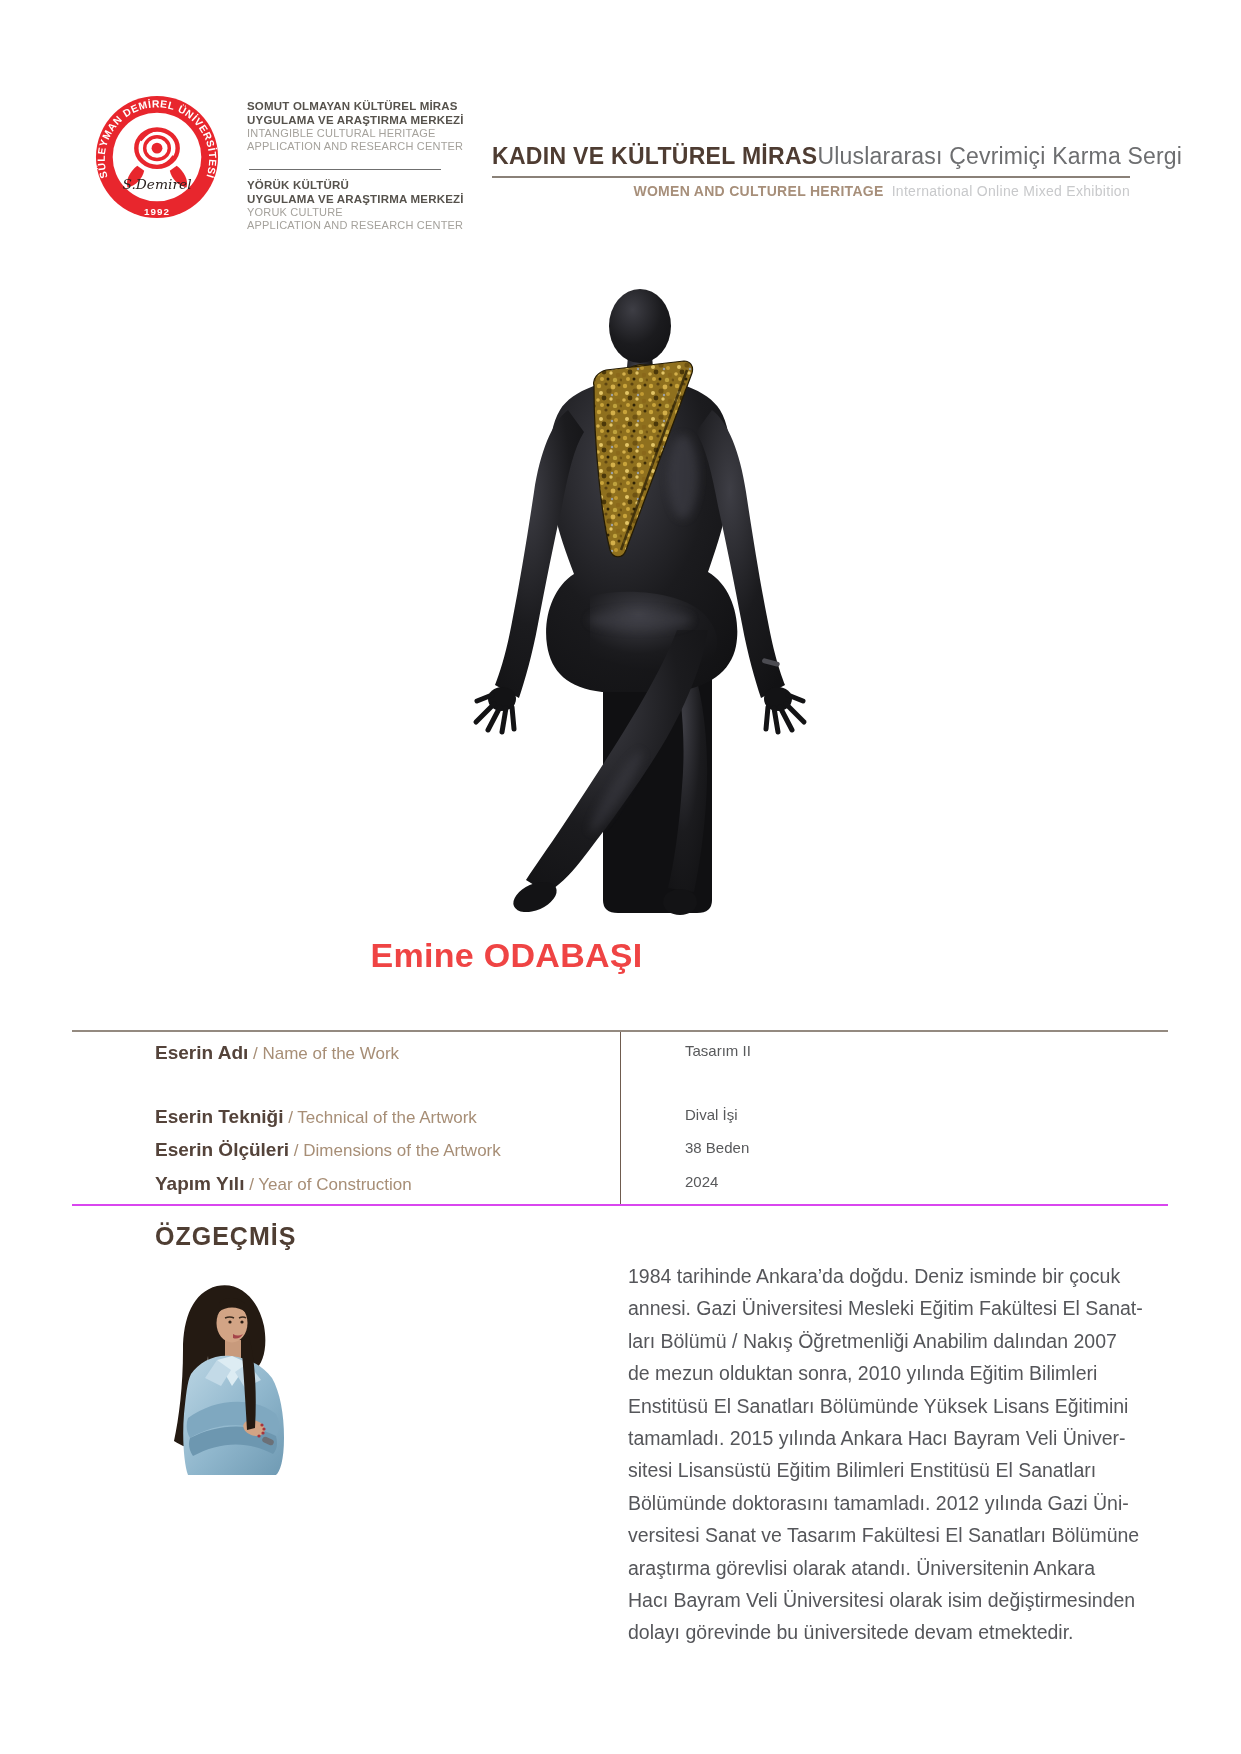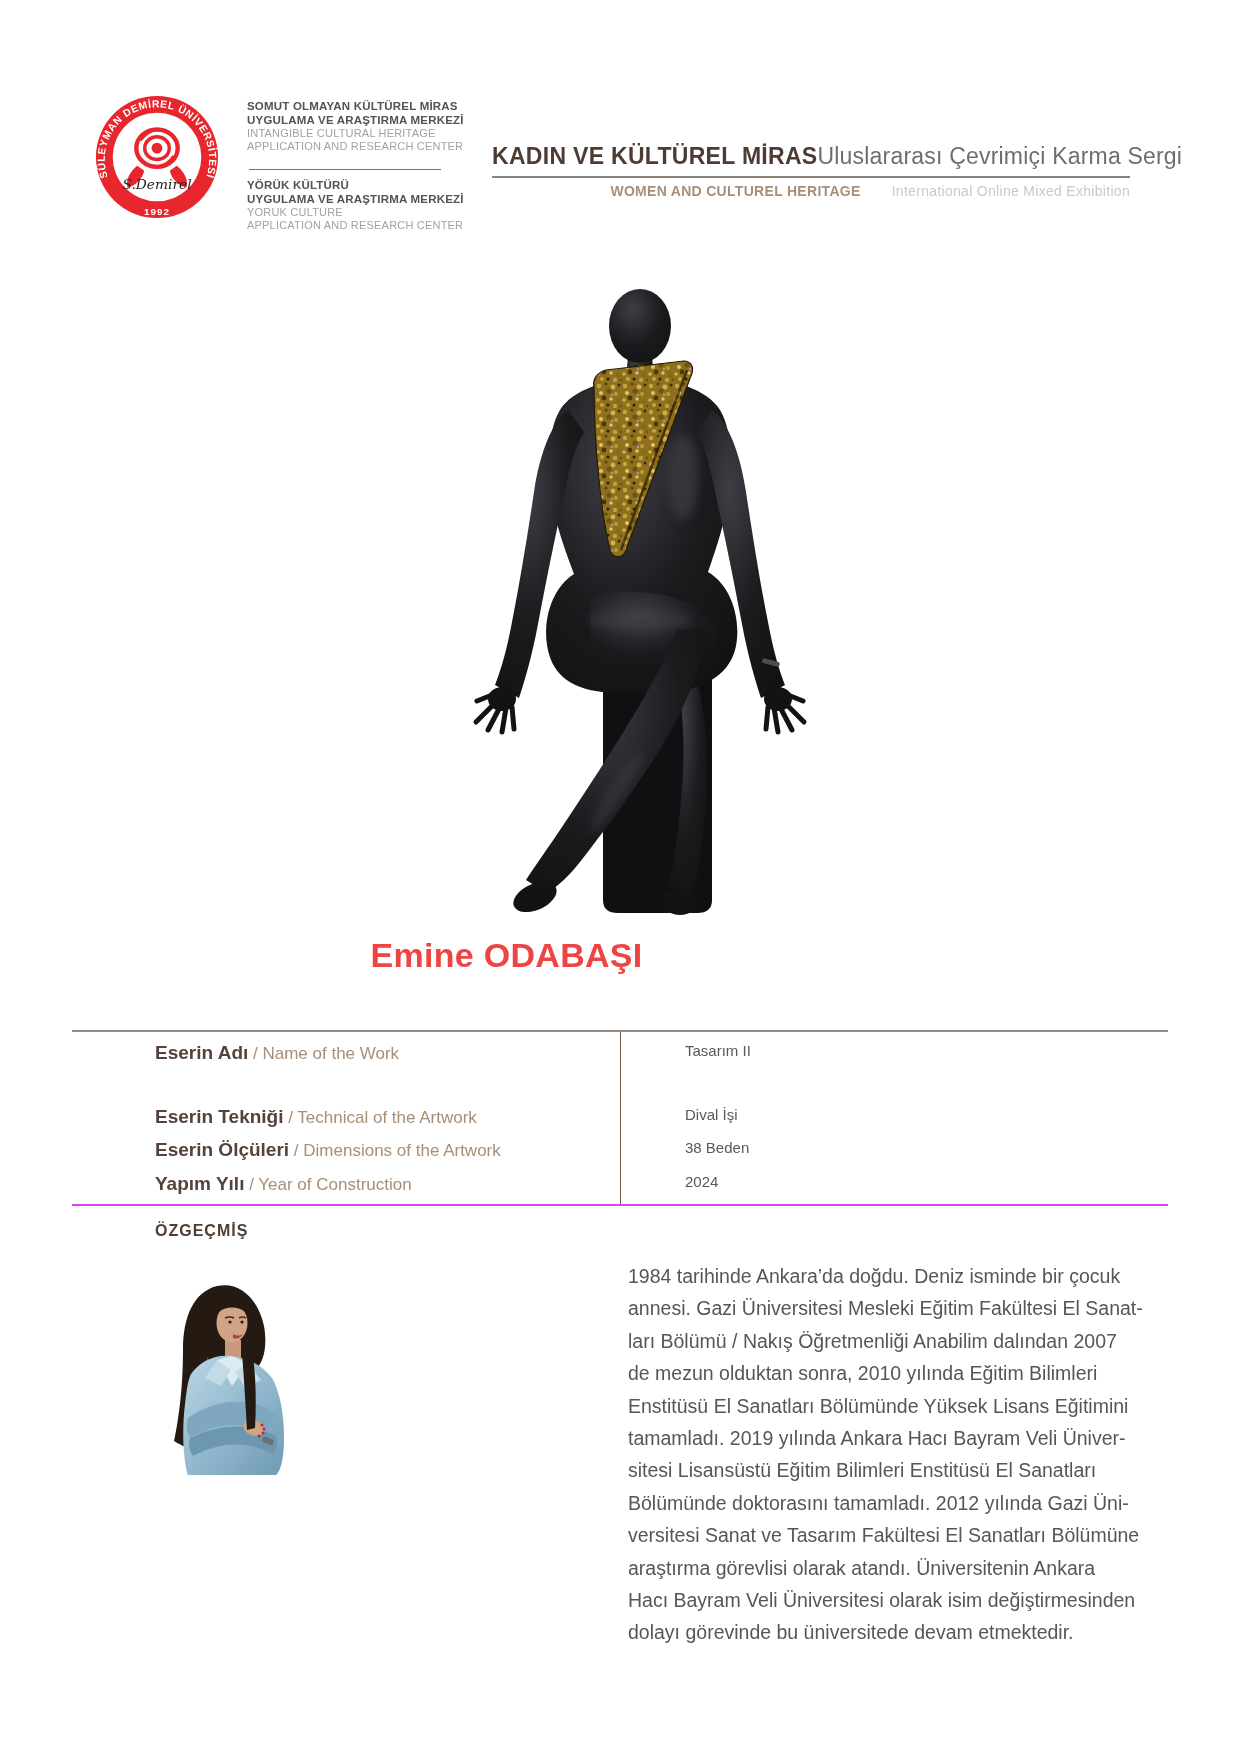--- a/index.html
+++ b/index.html
@@ -13,41 +13,41 @@
   .org-b2{top:179px;}
   .org-bold{font-size:11.5px;font-weight:700;color:#56524c;line-height:13.5px;letter-spacing:.2px;}
   .org-light{font-size:11px;font-weight:400;color:#a5a29c;line-height:13px;letter-spacing:.2px;}
   .org-divider{position:absolute;left:249px;top:169px;width:192px;height:0;border-top:1.5px solid #6f6f6f;}
 
   .banner{position:absolute;left:492px;top:143px;width:638px;}
   .banner-row1{display:flex;justify-content:space-between;align-items:baseline;}
   .banner-title-tr{font-size:23px;font-weight:700;color:#4e3c32;letter-spacing:.3px;white-space:nowrap;}
   .banner-sub-tr{font-size:23px;font-weight:300;color:#6d6e70;letter-spacing:.2px;white-space:nowrap;}
   .banner-rule{border:none;border-top:2px solid #8a8178;margin:6px 0 5px 0;}
-  .banner-row2{display:flex;justify-content:flex-end;gap:31px;align-items:flex-start;}
+  .banner-row2{display:flex;justify-content:flex-end;gap:8px;align-items:flex-start;}
   .banner-title-en{font-size:14px;font-weight:600;color:#a78f7a;letter-spacing:.3px;white-space:nowrap;}
   .banner-sub-en{font-size:14px;font-weight:400;color:#c8c9cb;letter-spacing:.3px;white-space:nowrap;}
 
   
   .artwork{position:absolute;left:440px;top:252px;width:400px;height:690px;}
   .artist-name{position:absolute;left:0;top:936px;width:981px;text-align:center;
     font-size:34px;font-weight:700;color:#ef4444;letter-spacing:.3px;margin-left:16px;}
 
   
   .details{position:absolute;left:72px;top:1030px;width:1096px;height:172px;
     border-top:2px solid #948a80;border-bottom:2px solid #d946ef;}
   .details .vline{position:absolute;left:548px;top:0;bottom:0;width:0;border-left:1.5px solid #6f5b4e;}
   .detail-label-cell{position:absolute;left:83px;white-space:nowrap;}
   .detail-value-cell{position:absolute;left:613px;white-space:nowrap;font-size:15px;color:#58595b;}
   .lbl{font-size:19px;font-weight:700;color:#54433a;}
   .sub{font-size:17px;font-weight:400;color:#a78e76;}
   .r1{top:10px;} .r2{top:74px;} .r3{top:107px;} .r4{top:141px;}
 
   
-  .bio-heading{position:absolute;left:155px;top:1222px;font-size:16px;font-weight:600;
+  .bio-heading{position:absolute;left:155px;top:1222px;font-size:25px;font-weight:600;
     color:#4f3e33;letter-spacing:1px;}
   .bio-photo{position:absolute;left:155px;top:1278px;width:150px;height:197px;}
   .bio-text{position:absolute;left:628px;top:1260px;width:516px;font-size:19.5px;
     color:#55565a;line-height:32.4px;font-weight:400;}
   .bio-line{white-space:nowrap;}
 </style>
 </head>
 <body>
 
 <div class="page">
@@ -261,21 +261,21 @@
       <path d="M94,58 C100,80 102,115 100,150 L92,152 C90,118 88,84 86,64 Z" fill="#241a12"></path>
     </svg>
   </div>
 
   <div class="bio-text">
     <div class="bio-line">1984 tarihinde Ankara’da doğdu. Deniz isminde bir çocuk</div>
     <div class="bio-line">annesi. Gazi Üniversitesi Mesleki Eğitim Fakültesi El Sanat-</div>
     <div class="bio-line">ları Bölümü / Nakış Öğretmenliği Anabilim dalından 2007</div>
     <div class="bio-line">de mezun olduktan sonra, 2010 yılında Eğitim Bilimleri</div>
     <div class="bio-line">Enstitüsü El Sanatları Bölümünde Yüksek Lisans Eğitimini</div>
-    <div class="bio-line">tamamladı. 2019 yılında Ankara Hacı Bayram Veli Üniver-</div>
+    <div class="bio-line">tamamladı. 2015 yılında Ankara Hacı Bayram Veli Üniver-</div>
     <div class="bio-line">sitesi Lisansüstü Eğitim Bilimleri Enstitüsü El Sanatları</div>
     <div class="bio-line">Bölümünde doktorasını tamamladı. 2012 yılında Gazi Üni-</div>
     <div class="bio-line">versitesi Sanat ve Tasarım Fakültesi El Sanatları Bölümüne</div>
     <div class="bio-line">araştırma görevlisi olarak atandı. Üniversitenin Ankara</div>
     <div class="bio-line">Hacı Bayram Veli Üniversitesi olarak isim değiştirmesinden</div>
     <div class="bio-line">dolayı görevinde bu üniversitede devam etmektedir.</div>
   </div>
 
 </div>
 

